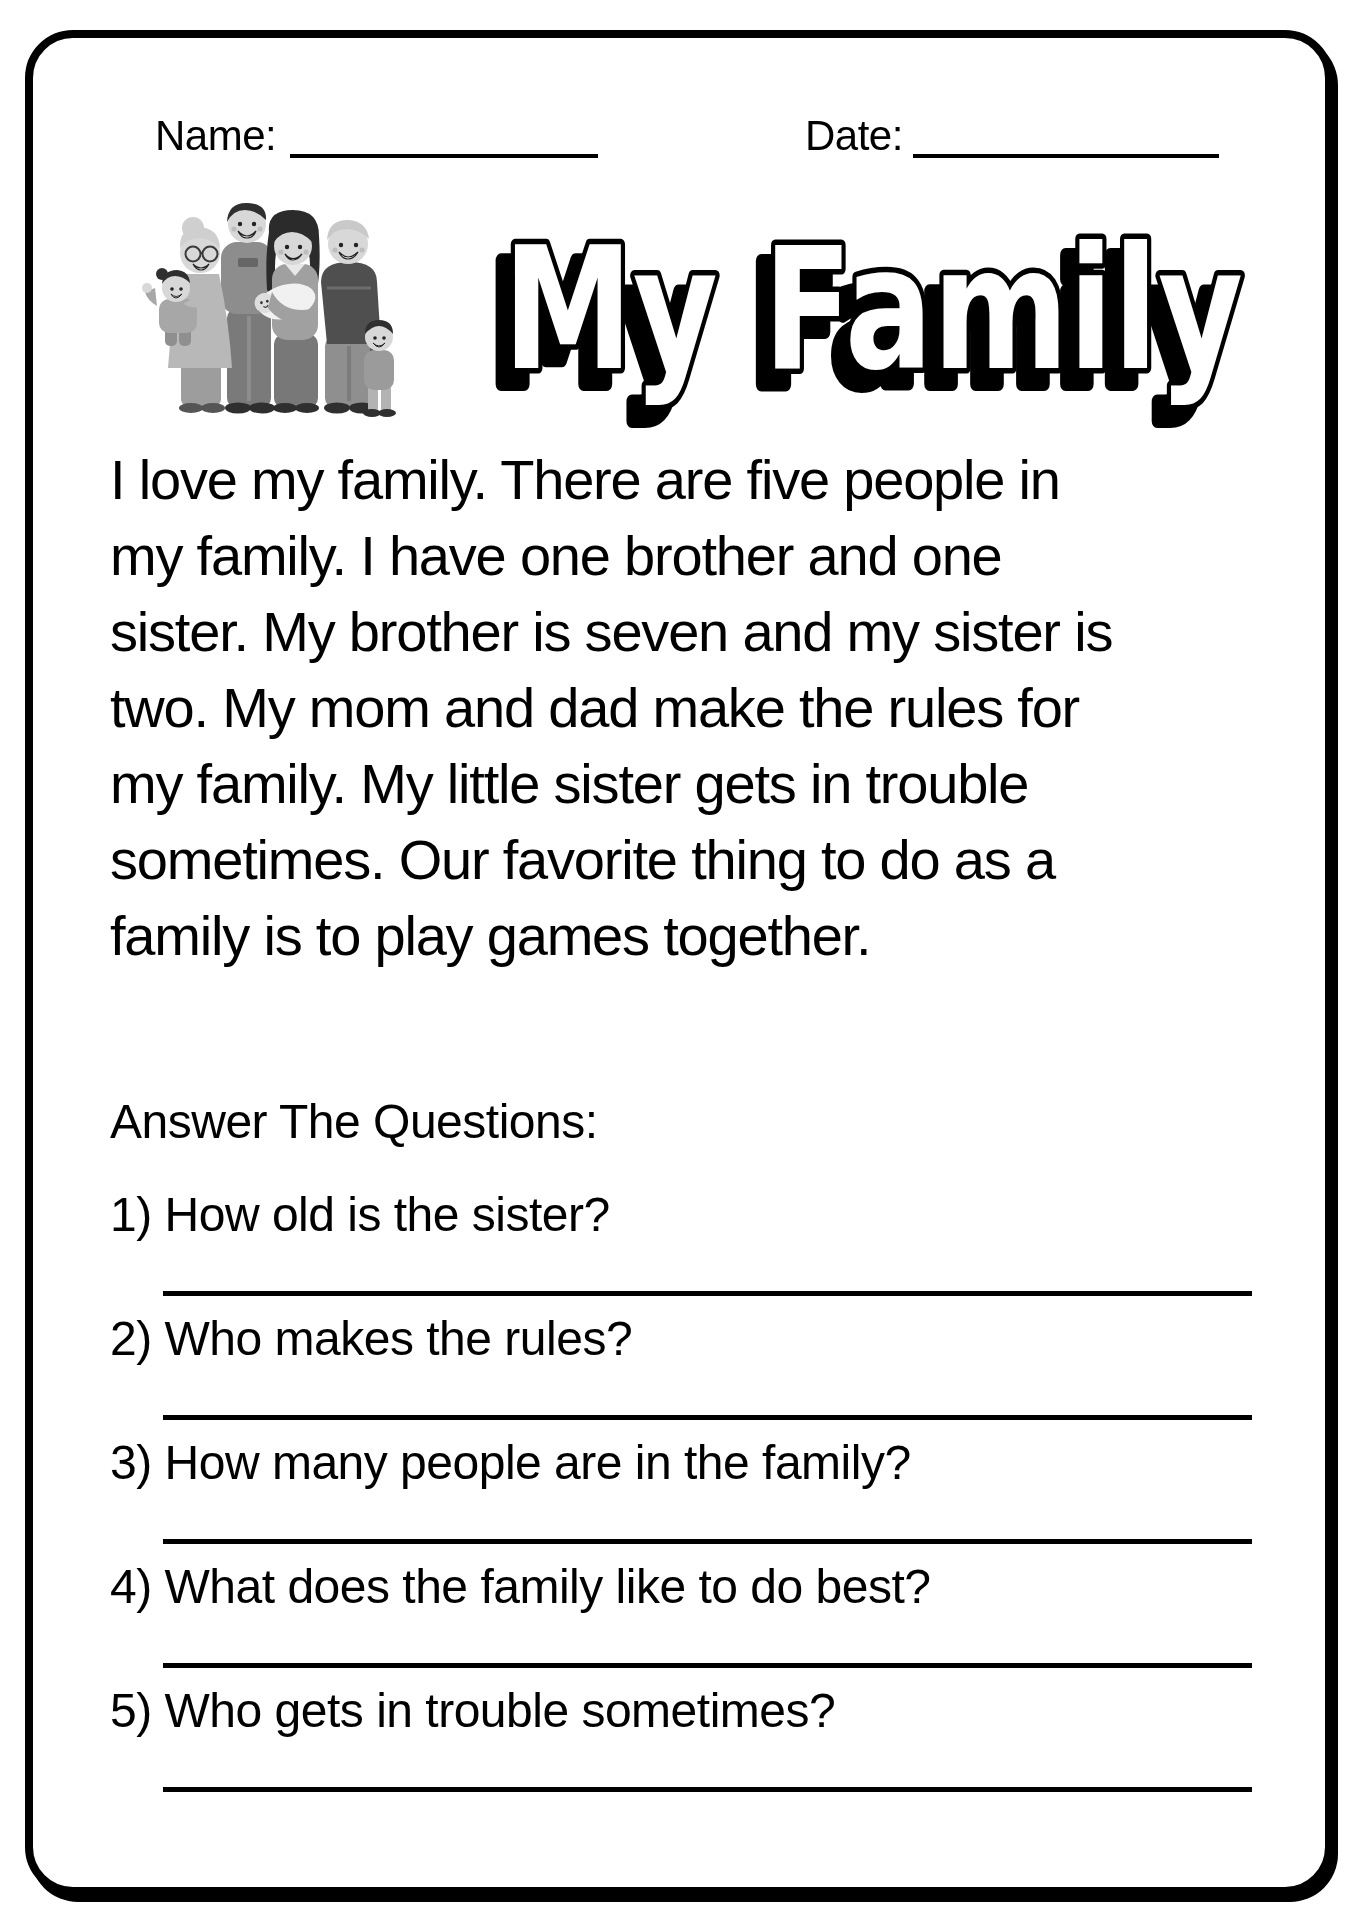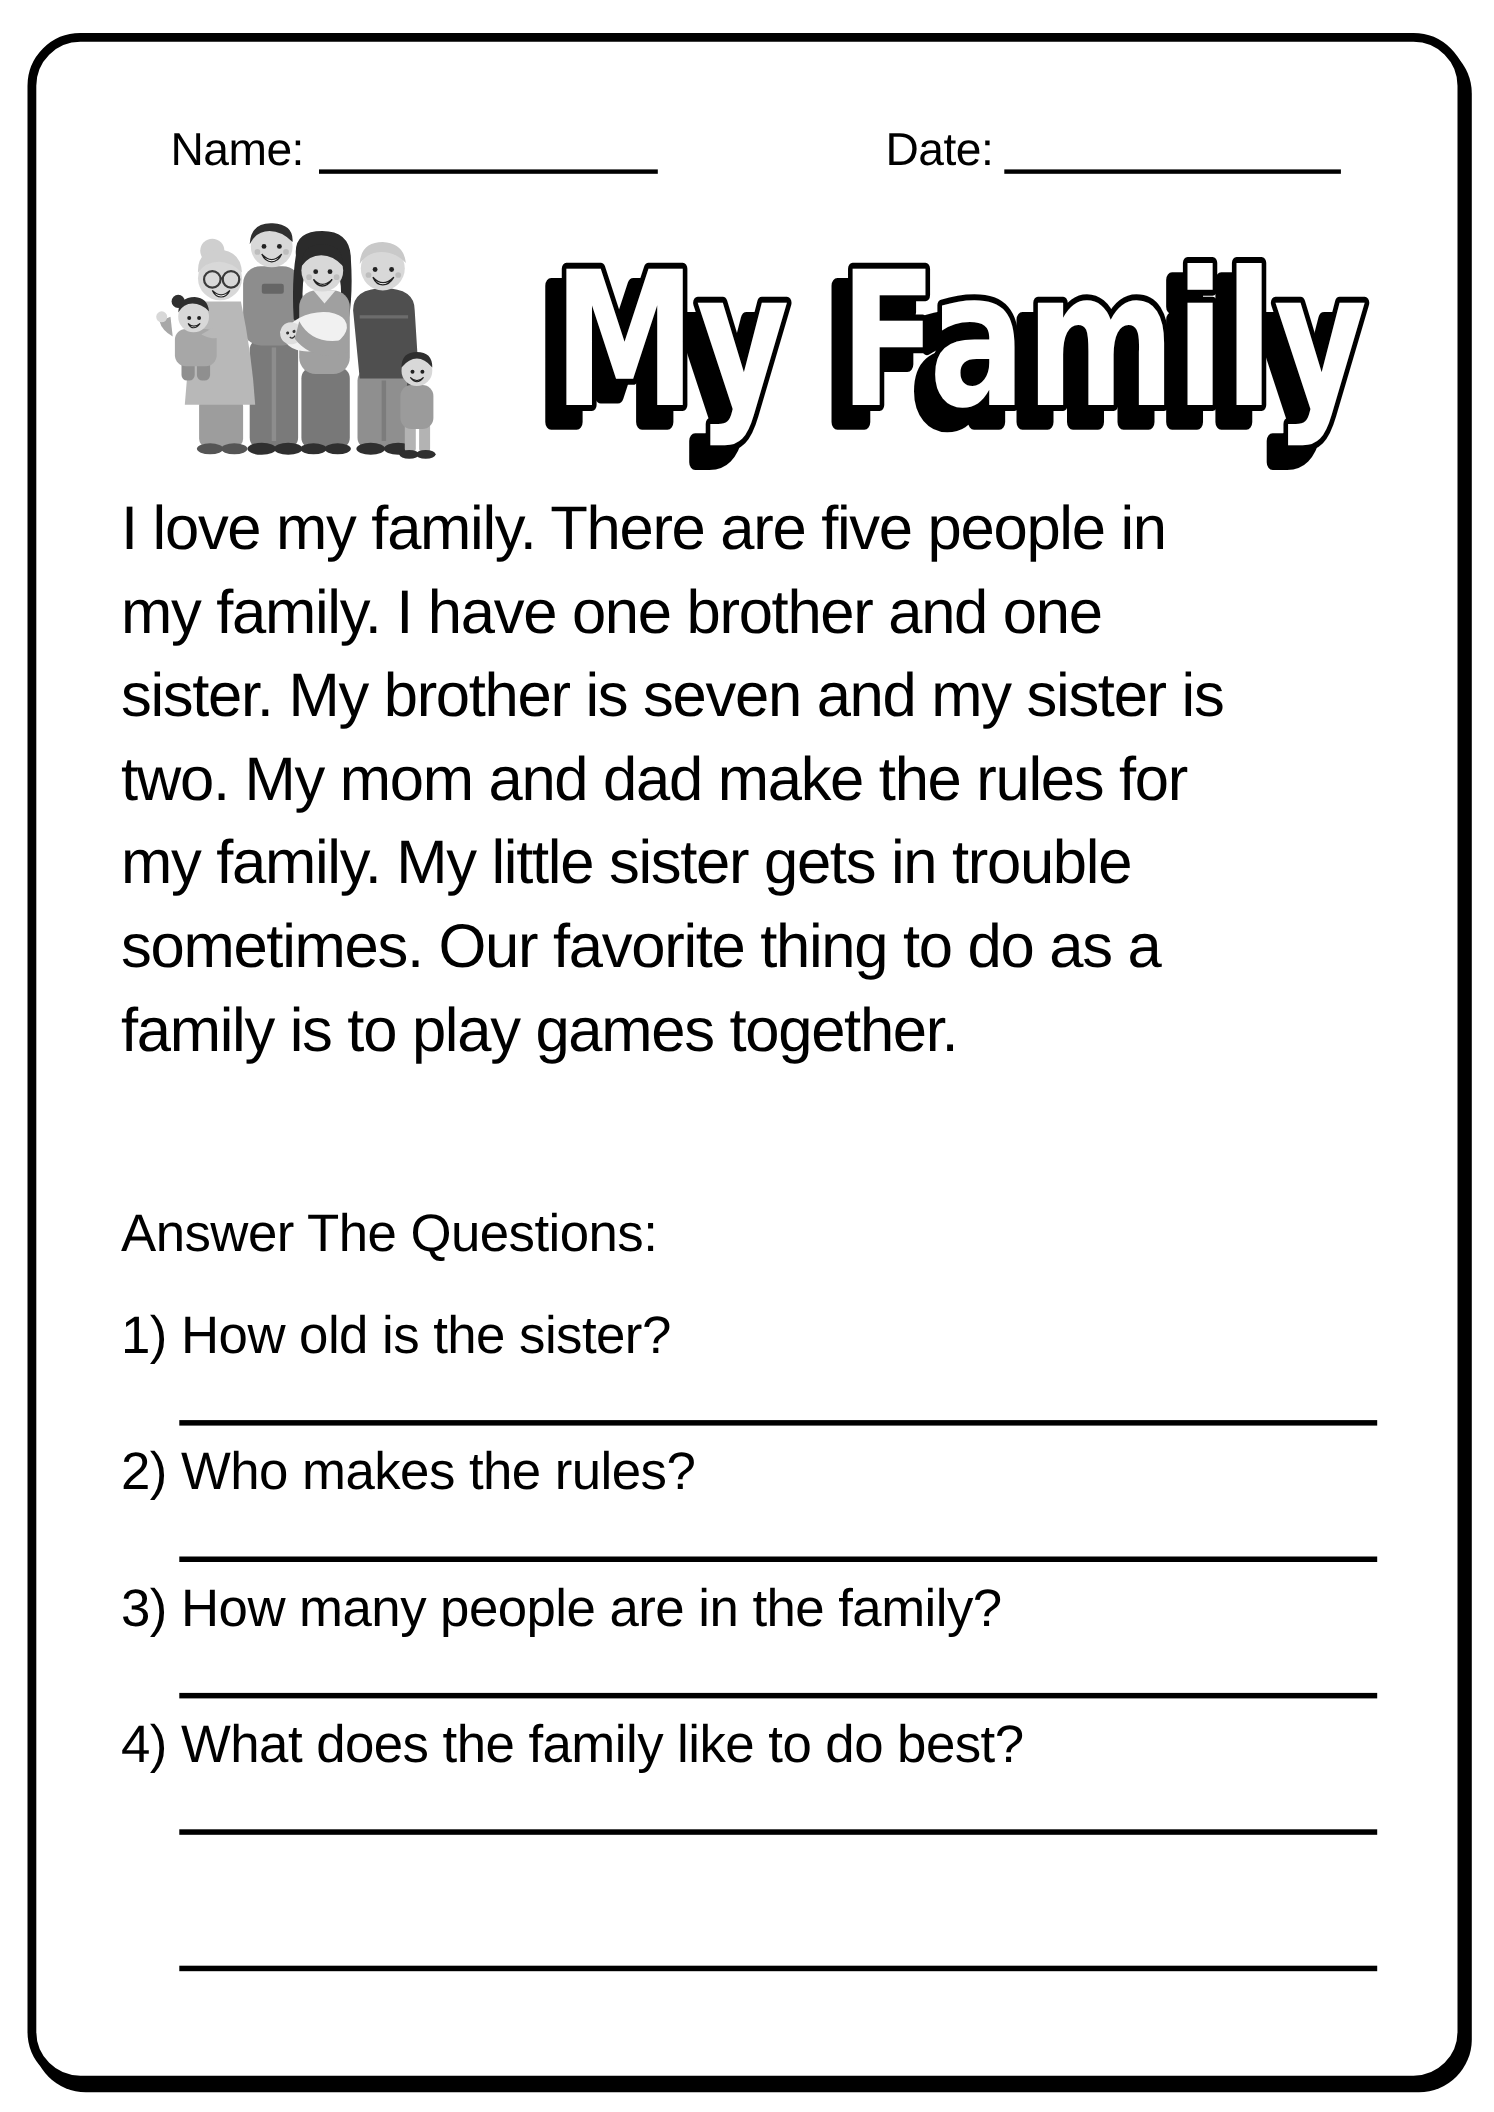--- a/index.html
+++ b/index.html
@@ -266,17 +266,18 @@
     </div>
     <div class="q-block">
       <div class="q-text"><span>3)</span> <span>How many people are in the family?</span></div>
       <div class="q-line"></div>
     </div>
     <div class="q-block">
       <div class="q-text"><span>4)</span> <span>What does the family like to do best?</span></div>
       <div class="q-line"></div>
     </div>
     <div class="q-block">
+      <div class="q-text"><span>5)</span> <span>Who gets in trouble sometimes?</span></div>
       <div class="q-line"></div>
     </div>
   </div>
 
 </div>
 
 </body></html>

